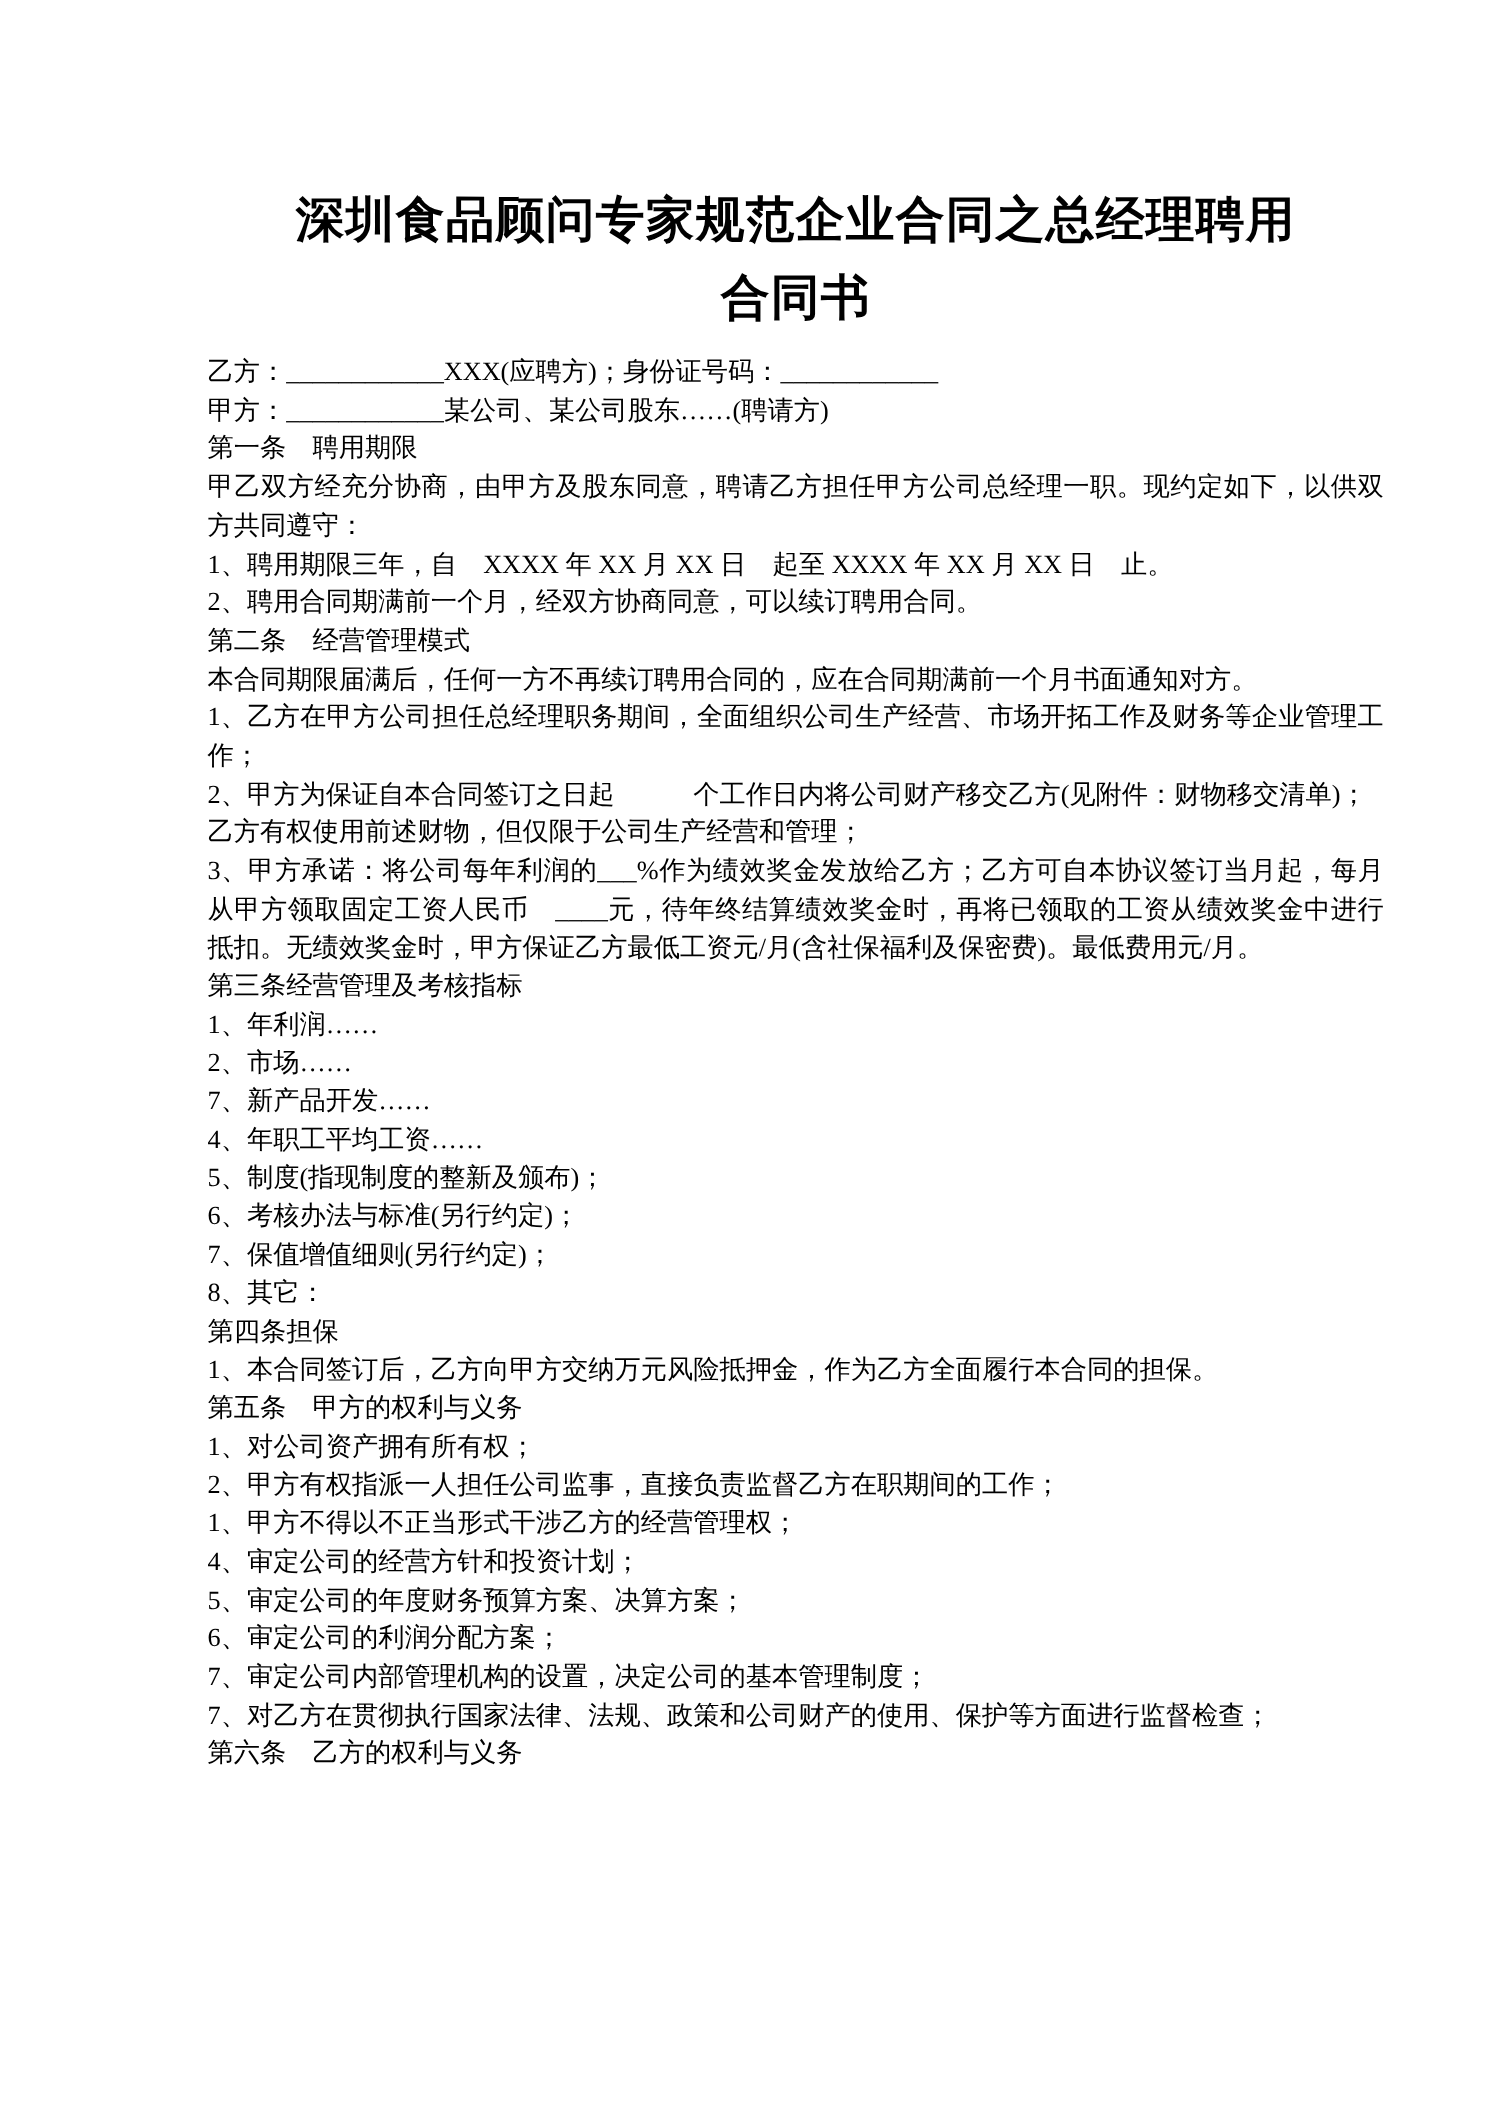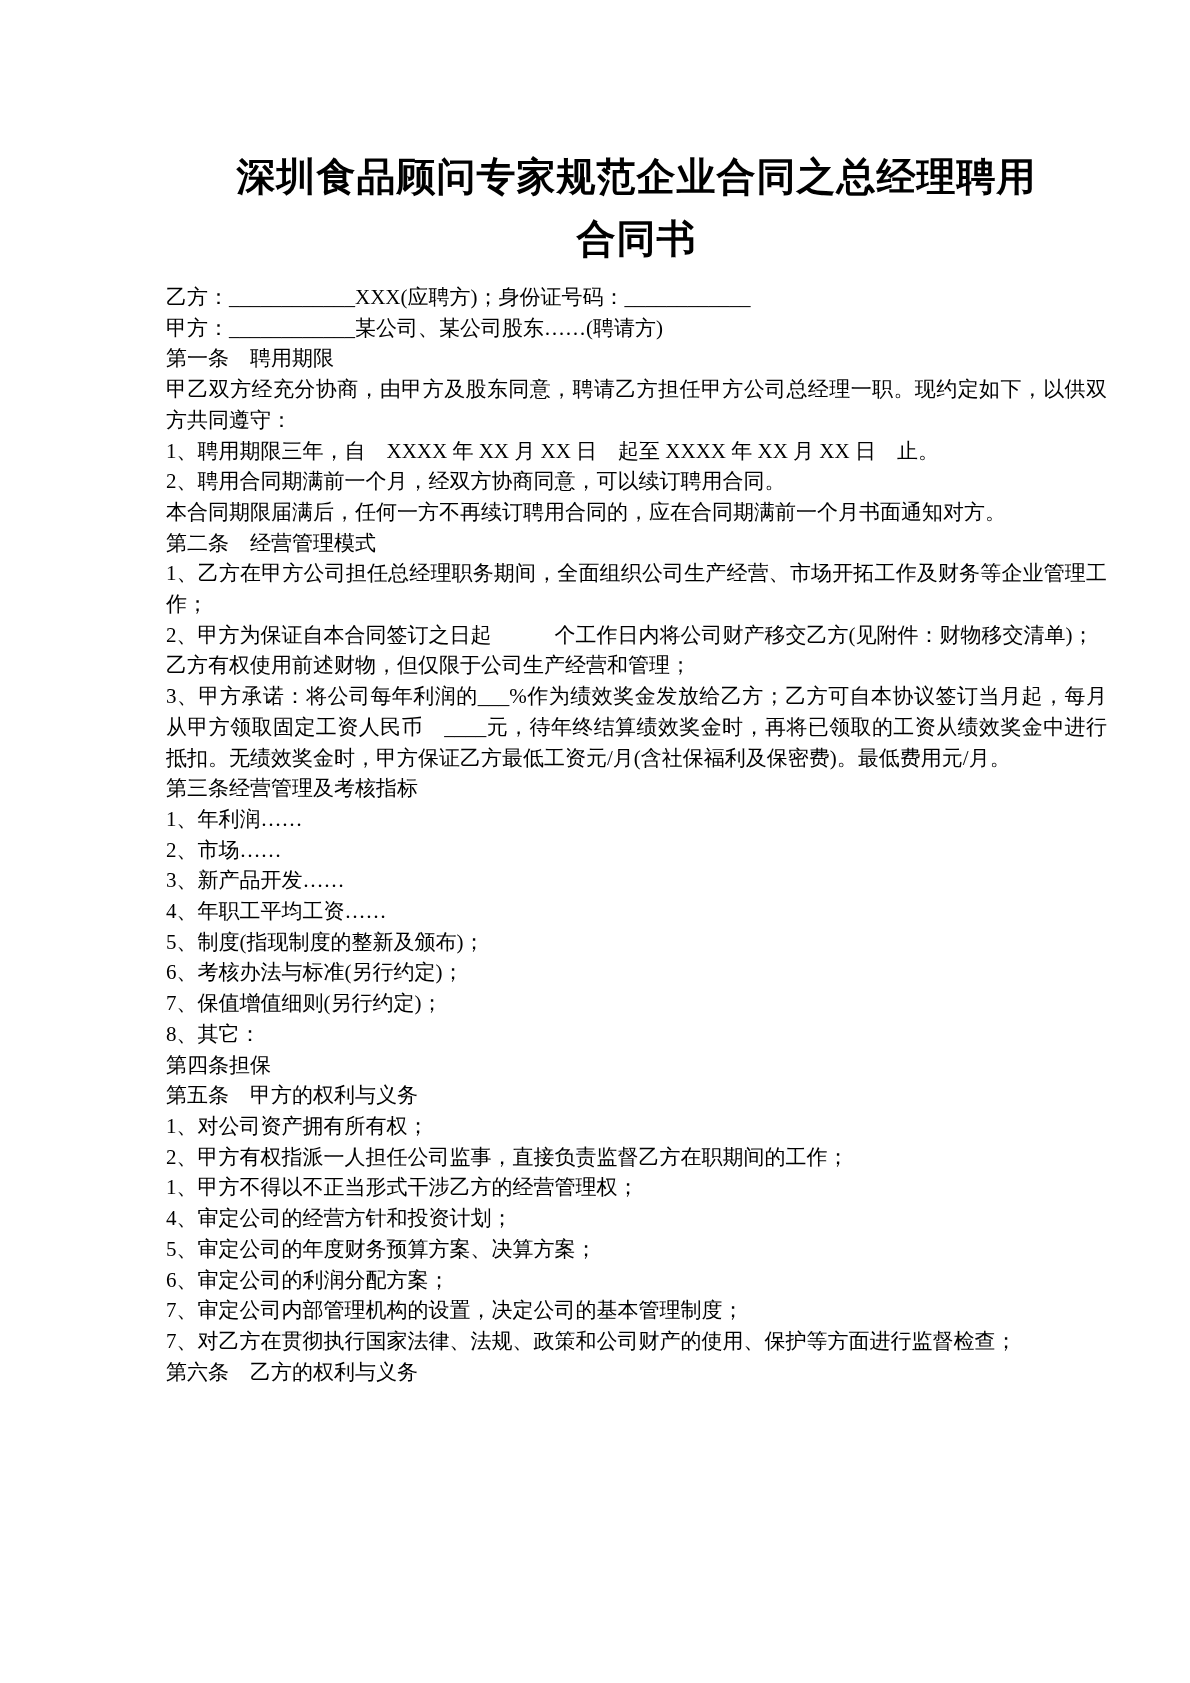--- a/index.html
+++ b/index.html
@@ -52,36 +52,37 @@
       <div>合同书</div>
     </h1>
 
     <div class="doc-body">
       <p>乙方：____________XXX(应聘方)；身份证号码：____________</p>
       <p>甲方：____________某公司、某公司股东……(聘请方)</p>
       <p>第一条　聘用期限</p>
       <p>甲乙双方经充分协商，由甲方及股东同意，聘请乙方担任甲方公司总经理一职。现约定如下，以供双方共同遵守：</p>
       <p>1、聘用期限三年，自　XXXX 年 XX 月 XX 日　起至 XXXX 年 XX 月 XX 日　止。</p>
       <p>2、聘用合同期满前一个月，经双方协商同意，可以续订聘用合同。</p>
+      <p>第二条　经营管理模式</p>
       <p>本合同期限届满后，任何一方不再续订聘用合同的，应在合同期满前一个月书面通知对方。</p>
-      <p>第二条　经营管理模式</p>
       <p>1、乙方在甲方公司担任总经理职务期间，全面组织公司生产经营、市场开拓工作及财务等企业管理工作；</p>
       <p>2、甲方为保证自本合同签订之日起　　　个工作日内将公司财产移交乙方(见附件：财物移交清单)；</p>
       <p>乙方有权使用前述财物，但仅限于公司生产经营和管理；</p>
       <p>3、甲方承诺：将公司每年利润的___%作为绩效奖金发放给乙方；乙方可自本协议签订当月起，每月从甲方领取固定工资人民币　____元，待年终结算绩效奖金时，再将已领取的工资从绩效奖金中进行抵扣。无绩效奖金时，甲方保证乙方最低工资元/月(含社保福利及保密费)。最低费用元/月。</p>
       <p>第三条经营管理及考核指标</p>
       <p>1、年利润……</p>
       <p>2、市场……</p>
-      <p>3、新产品开发……</p>
+      <p>7、新产品开发……</p>
       <p>4、年职工平均工资……</p>
       <p>5、制度(指现制度的整新及颁布)；</p>
       <p>6、考核办法与标准(另行约定)；</p>
       <p>7、保值增值细则(另行约定)；</p>
       <p>8、其它：</p>
       <p>第四条担保</p>
+      <p>1、本合同签订后，乙方向甲方交纳万元风险抵押金，作为乙方全面履行本合同的担保。</p>
       <p>第五条　甲方的权利与义务</p>
       <p>1、对公司资产拥有所有权；</p>
       <p>2、甲方有权指派一人担任公司监事，直接负责监督乙方在职期间的工作；</p>
       <p>1、甲方不得以不正当形式干涉乙方的经营管理权；</p>
       <p>4、审定公司的经营方针和投资计划；</p>
       <p>5、审定公司的年度财务预算方案、决算方案；</p>
       <p>6、审定公司的利润分配方案；</p>
       <p>7、审定公司内部管理机构的设置，决定公司的基本管理制度；</p>
       <p>7、对乙方在贯彻执行国家法律、法规、政策和公司财产的使用、保护等方面进行监督检查；</p>
       <p>第六条　乙方的权利与义务</p>

